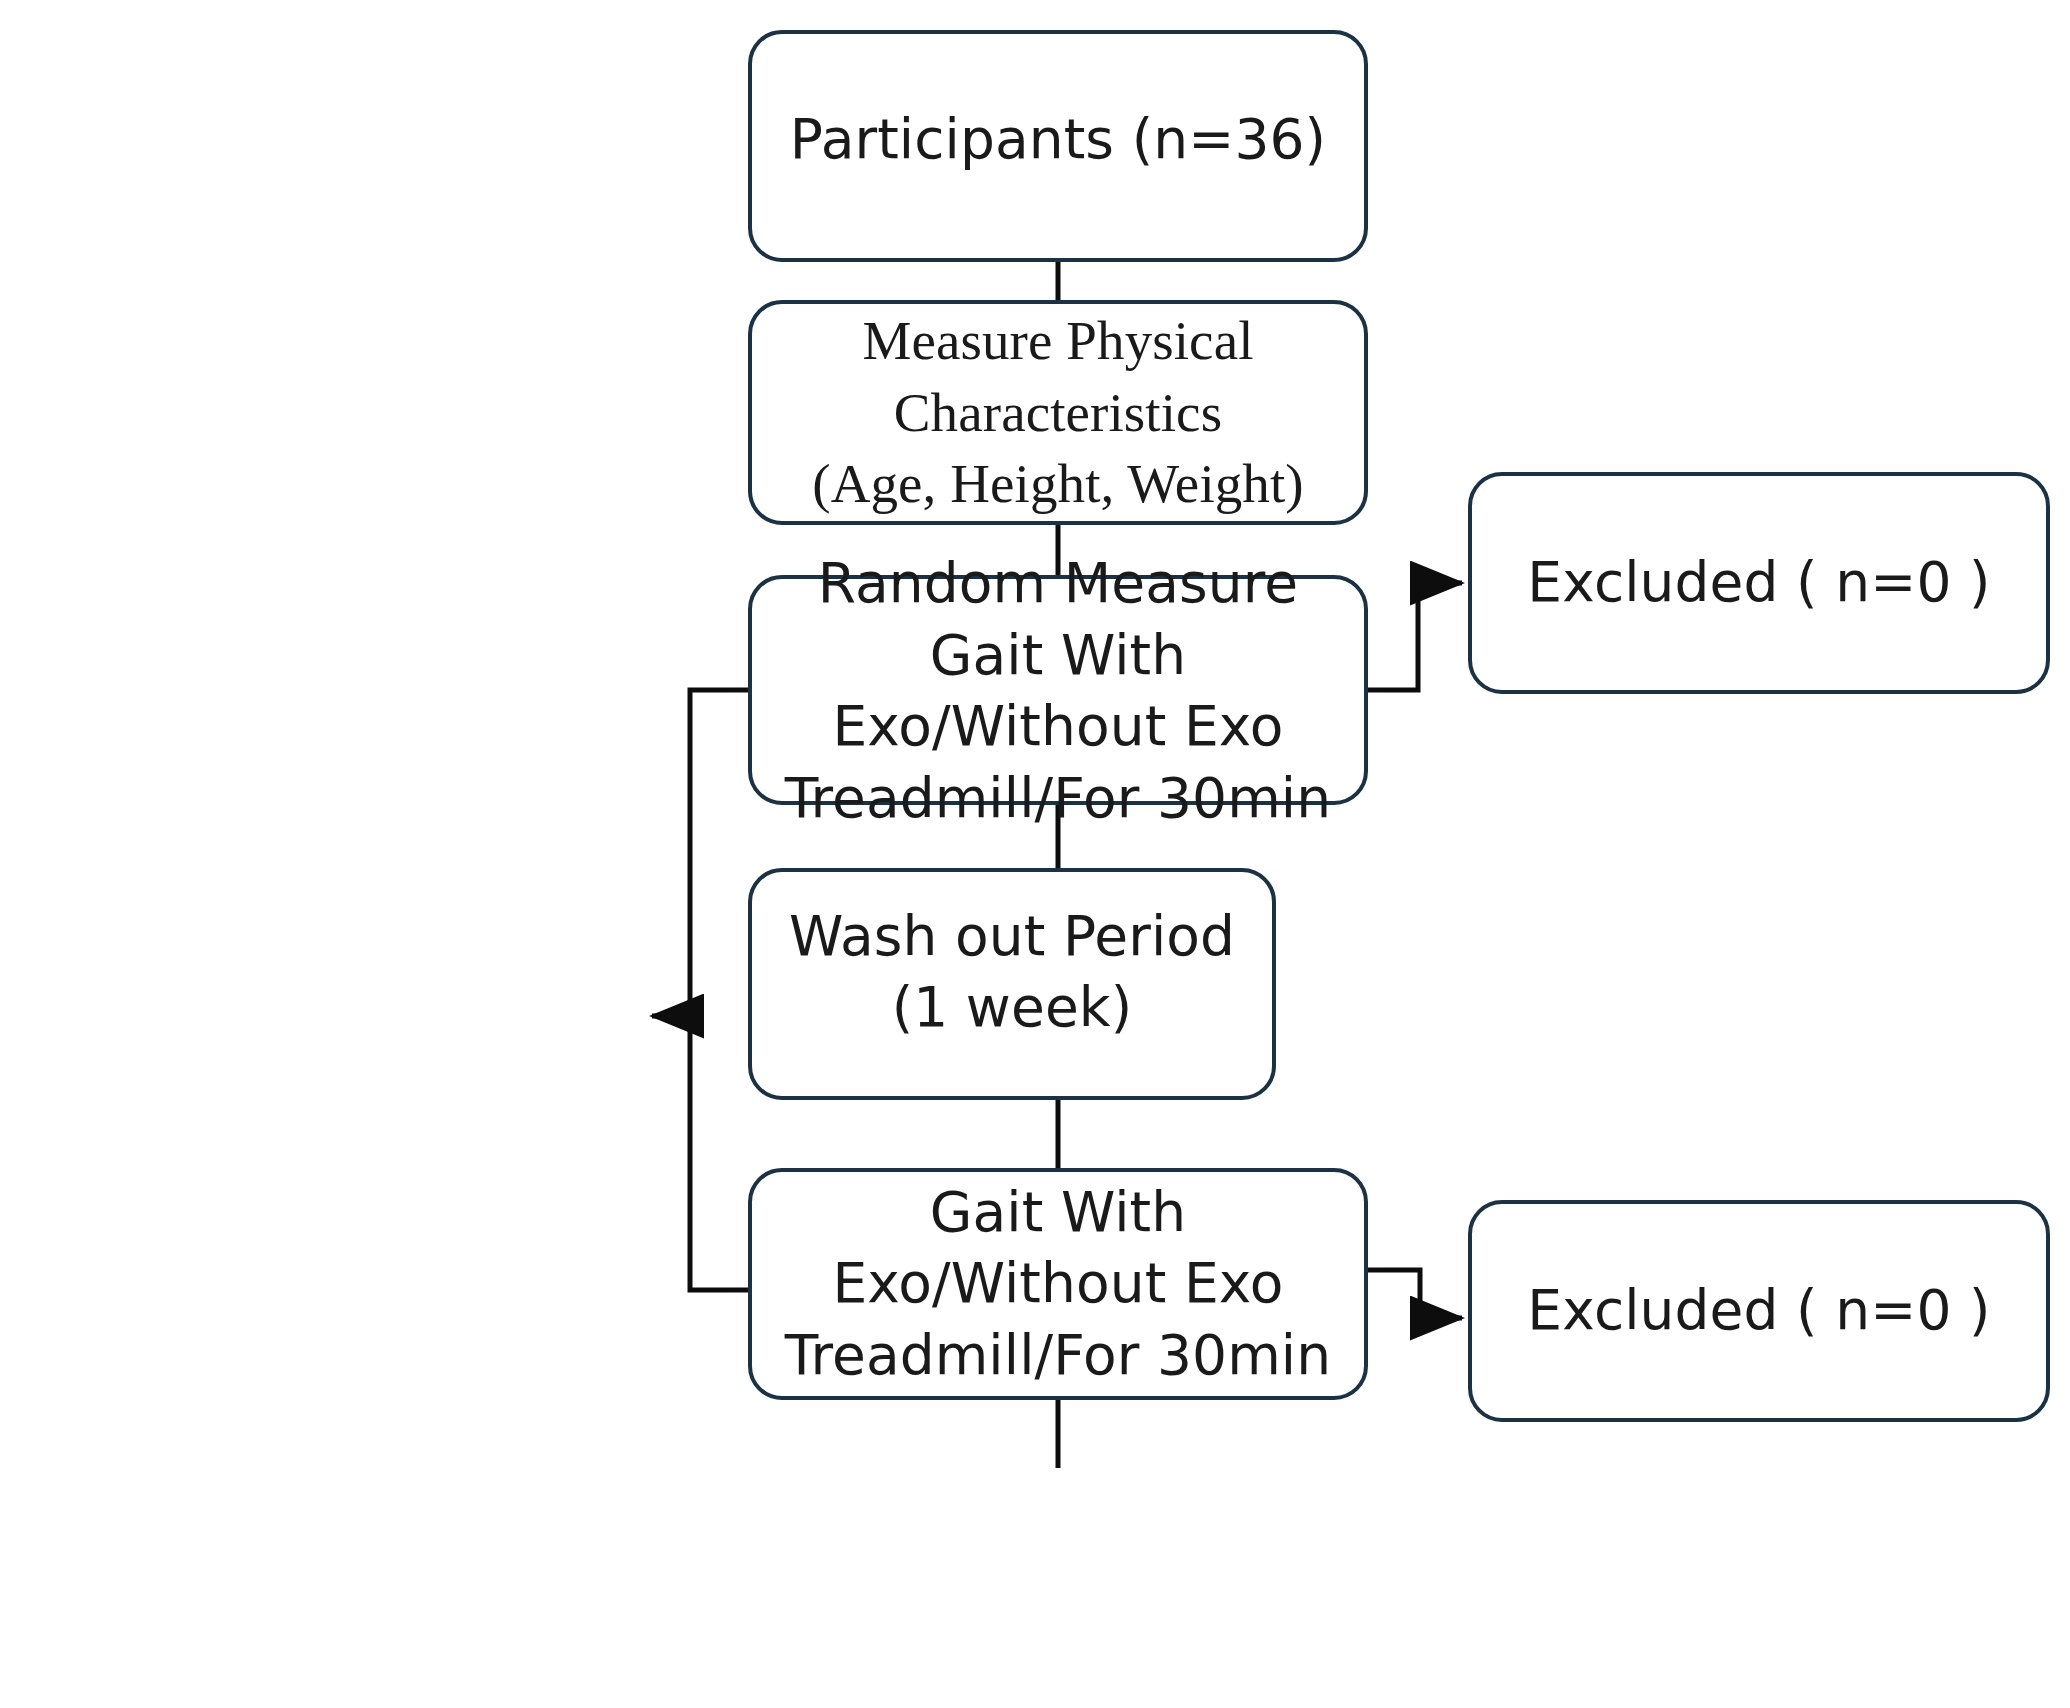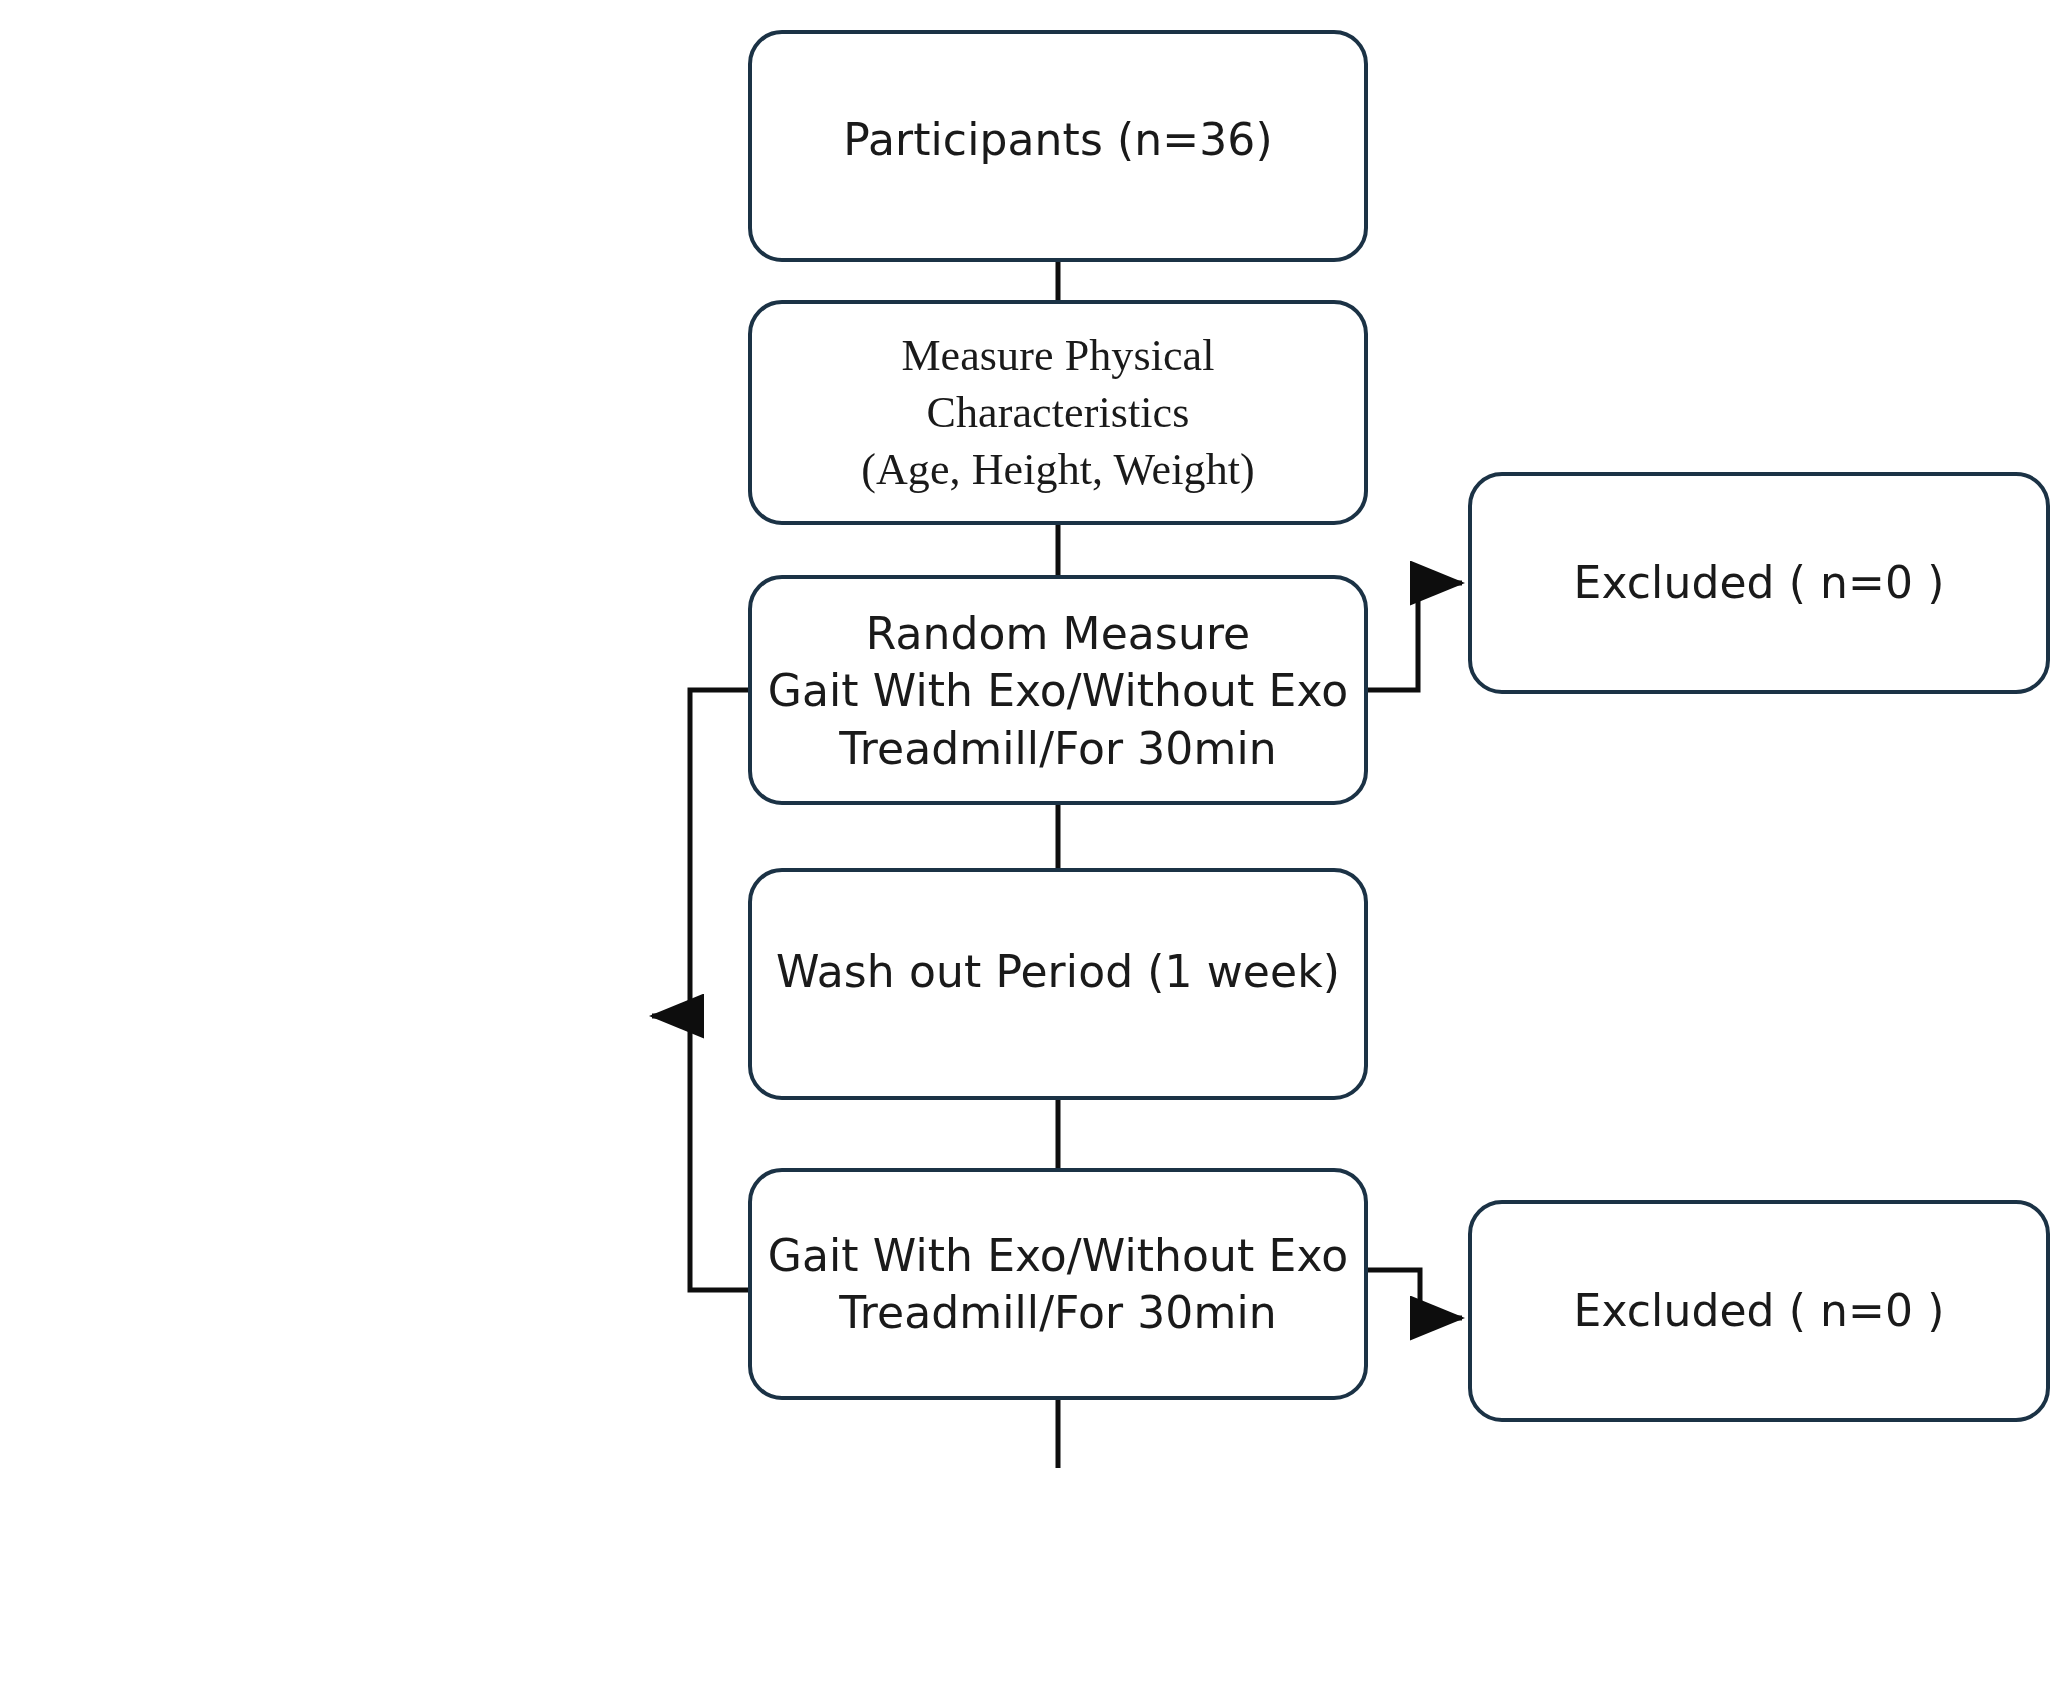--- a/index.html
+++ b/index.html
@@ -31,21 +31,21 @@
     background: #ffffff;
     border: 4px solid #1b3245;
     border-radius: 34px;
     display: flex;
     align-items: center;
     justify-content: center;
     text-align: center;
   }
   .node .label {
     color: #1a1a1a;
-    font-size: 44px;
+    font-size: 55px;
     line-height: 1.30;
     letter-spacing: 0.1px;
     white-space: pre-line;
     padding: 0 14px;
   }
   
   .n-participants  .label { transform: translateY(-6px); }
   .n-measure       .label { transform: translateY(0px); }
   .n-random        .label { transform: translateY(1px); }
   .n-washout       .label { transform: translateY(-12px); }
@@ -90,21 +90,21 @@
 Characteristics
 (Age, Height, Weight)</div>
   </div>
 
   <div class="node n-random" style="left:748px; top:575px; width:620px; height:230px;">
     <div class="label">Random Measure
 Gait With Exo/Without Exo
 Treadmill/For 30min</div>
   </div>
 
-  <div class="node n-washout" style="left:748px; top:868px; width:620px; height:232px;">
+  <div class="node n-washout" style="left:748px; top:868px; width:528px; height:232px;">
     <div class="label">Wash out Period (1 week)</div>
   </div>
 
   <div class="node n-gait2" style="left:748px; top:1168px; width:620px; height:232px;">
     <div class="label">Gait With Exo/Without Exo
 Treadmill/For 30min</div>
   </div>
 
 
   <div class="node n-excluded1" style="left:1468px; top:472px; width:582px; height:222px;">

